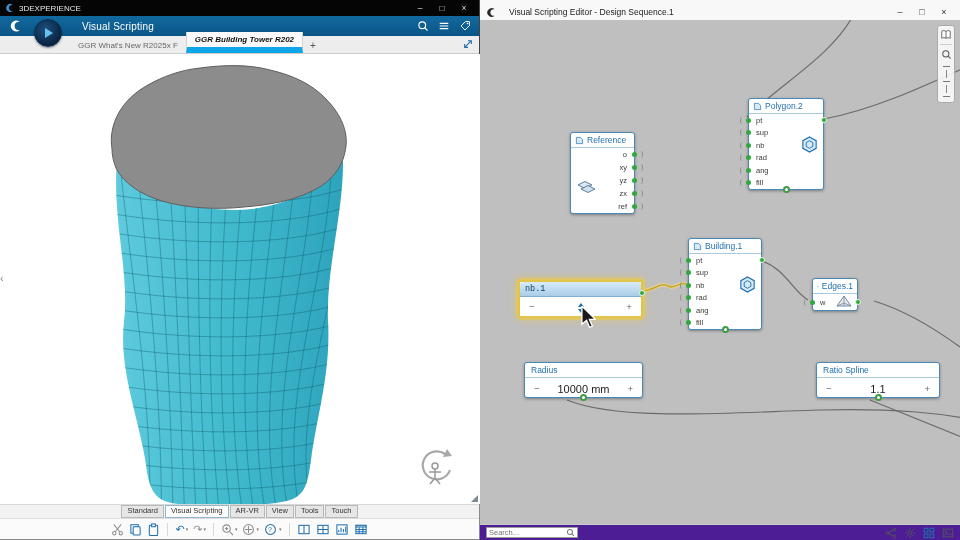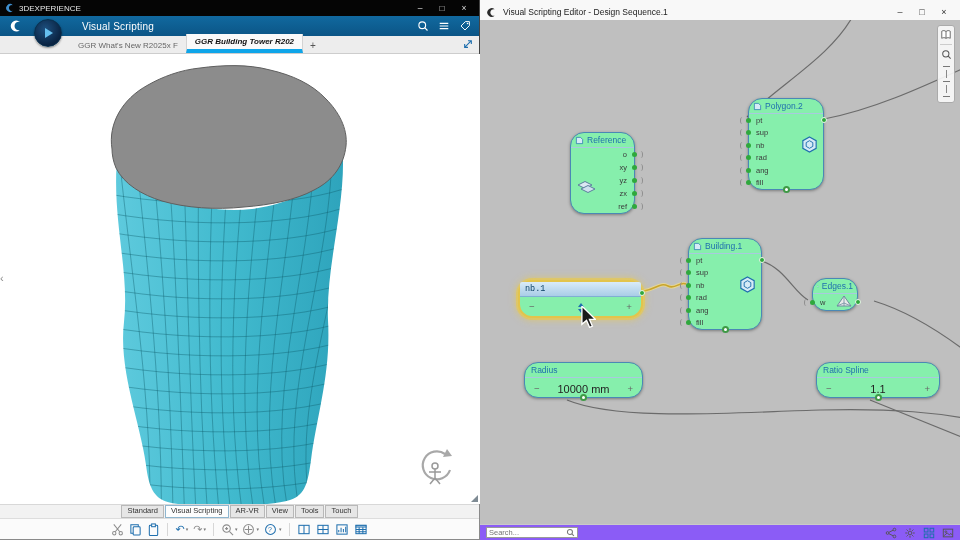--- a/index.html
+++ b/index.html
@@ -13,21 +13,21 @@
   .win-controls { margin-left:auto; display:flex; gap:2px; }
   .win-controls span { width:20px; text-align:center; font-size:8.5px; color:#dcdcdc; cursor:default; }
   .appbar { position:relative; height:20px; background:linear-gradient(#11699f,#0b5586); display:flex; align-items:center; padding:0 8px; color:#fff; }
   .appbar-title { margin-left:58px; font-size:10px; letter-spacing:.2px; }
   .appbar-icons { margin-left:auto; display:flex; gap:9px; align-items:center; color:#fff; }
   .compass { position:absolute; left:34px; top:3px; width:28px; height:28px; border-radius:50%; background:radial-gradient(circle at 40% 35%, #1d4f7e, #0a2342 70%); border:1px solid #08304f; z-index:8; display:flex; align-items:center; justify-content:center; box-shadow:0 1px 2px rgba(0,0,0,.4); }
   .play-tri { width:0; height:0; border-left:8px solid #66c0ef; border-top:5px solid transparent; border-bottom:5px solid transparent; margin-left:2px; }
 
   .tabbar { position:relative; height:18px; background:#ededed; border-bottom:1px solid #cdcdcd; display:flex; align-items:flex-end; padding-left:70px; }
   .doc-tab { font-size:8px; color:#666; padding:3px 8px 3px 8px; max-width:128px; white-space:nowrap; overflow:hidden; text-overflow:ellipsis; }
-  .doc-tab.active { color:#111; font-weight:bold; font-style:italic; background:#fafafa; border-left:1px solid #d3d3d3; border-right:1px solid #d3d3d3; border-bottom:4px solid #0ea5e9; }
+  .doc-tab.active { color:#111; font-weight:bold; font-style:italic; background:#fafafa; border-left:1px solid #d3d3d3; border-right:1px solid #d3d3d3; border-bottom:6px solid #0ea5e9; }
   .add-tab { font-size:10px; color:#555; padding:2px 7px; }
   .tab-expand { position:absolute; right:6px; top:3px; color:#1f6fae; }
 
   .vp { position:relative; width:480px; height:450px; background:#fff; overflow:hidden; }
   .vp-chevron { position:absolute; left:0px; top:218px; font-size:11px; color:#8a8a8a; }
   .vp-resize { position:absolute; right:2px; bottom:2px; width:0; height:0; border-left:7px solid transparent; border-bottom:7px solid #7f8b94; }
   .compass-widget { position:absolute; left:414px; top:394px; }
 
   .vtabs { height:14px; background:#f2f2f2; border-top:1px solid #d8d8d8; display:flex; justify-content:center; align-items:center; gap:1px; }
   .vtab { font-size:7.5px; color:#333; border:1px solid #b8b8b8; background:#e6e6e6; padding:0px 5px 1px 5px; line-height:10px; }
@@ -36,32 +36,32 @@
   .ltoolbar { height:21px; background:#fbfbfb; border-top:1px solid #ddd; display:flex; justify-content:center; align-items:center; gap:5px; }
   .tb-ic { display:flex; align-items:center; gap:1px; color:#555; }
   .tb-ic.blue { color:#1f6fae; }
   .tb-ic.gray { color:#8d8d8d; }
   .tb-glyph { font-size:11px; line-height:11px; }
   .caret { font-size:5px; color:#777; }
   .tb-sep { width:1px; height:13px; background:#d7d7d7; margin:0 2px; }
 
   
   .rw { position:absolute; left:480px; top:0; width:480px; height:540px; background:#fff; }
-  .rw-title { height:20px; background:#f8f8f8; border-bottom:1px solid #c9c9c9; display:flex; align-items:center; gap:6px; padding:12px 6px; }
+  .rw-title { height:20px; background:#f8f8f8; border-bottom:1px solid #c9c9c9; display:flex; align-items:center; gap:12px; padding:12px 6px; }
   .rw-title-text { font-size:8.5px; color:#222; }
   .rw .win-controls span { color:#333; font-size:9px; }
 
   .canvas { position:absolute; left:0; top:20px; width:480px; height:504px; background:#bfbfbf; overflow:hidden; }
   .wires { position:absolute; left:0; top:0; z-index:1; }
   .wires path { fill:none; }
   .wire { stroke:#6b6b6b; stroke-width:1.2; }
   .wire-sel-glow { stroke:#ead98f; stroke-width:3.5; opacity:.85; }
   .wire-sel { stroke:#c9a42c; stroke-width:1.6; }
 
-  .vs-node { position:absolute; z-index:2; background:#86efac; border:1px solid #4a88b5; border-radius:14px; box-shadow:0 1px 3px rgba(0,0,0,.35); }
+  .vs-node { position:absolute; z-index:2; background:#ffffff; border:1px solid #4a88b5; border-radius:3px; box-shadow:0 1px 3px rgba(0,0,0,.35); }
   .vs-hdr { display:flex; align-items:center; gap:3px; height:15px; padding:0 4px; border-bottom:1px solid #a9c9de; color:#1f6fae; font-size:8.5px; white-space:nowrap; overflow:hidden; }
   .prow { position:relative; height:12.5px; display:flex; align-items:center; padding-left:7px; font-size:7.5px; color:#3a3a3a; }
   .prow.r { justify-content:flex-end; padding-right:7px; height:13px; }
   .pdot { position:absolute; left:-3px; top:50%; margin-top:-2.5px; width:5px; height:5px; border-radius:50%; background:#2fa83c; }
   .prow.r .pdot { left:auto; right:-3px; }
   .stub { position:absolute; left:-9px; top:50%; margin-top:-3.5px; width:5px; height:7px; border-left:1px solid #8e8e8e; border-radius:50%; }
   .prow.r .stub { left:auto; right:-9px; border-left:none; border-right:1px solid #8e8e8e; }
   .outdot-r { position:absolute; right:-3.5px; width:6px; height:6px; border-radius:50%; background:#2fa83c; border:1px solid #e9f5e9; }
   .outdot-b { position:absolute; bottom:-4px; left:50%; margin-left:-3.5px; width:7px; height:7px; border-radius:50%; background:#fff; border:2px solid #3f9a46; }
   .hexic { position:absolute; right:4px; top:36px; }
@@ -78,21 +78,21 @@
   .spin-dn { width:0; height:0; border-top:4px solid #1f6fae; border-left:3.5px solid transparent; border-right:3.5px solid transparent; }
 
   .zoombar { position:absolute; right:5px; top:5px; width:18px; z-index:5; background:rgba(250,250,250,.9); border:1px solid #aaa; border-radius:3px; display:flex; flex-direction:column; align-items:center; padding:3px 0; gap:4px; color:#555; }
   .zb-sep { width:12px; height:1px; background:#ccc; }
   .zslider { display:flex; flex-direction:column; align-items:center; gap:3px; padding:2px 0; }
   .ztrack { width:1px; height:8px; background:#888; }
   .ztick { width:7px; height:1px; background:#777; }
 
   .cursor { position:absolute; z-index:9; }
 
-  .statusbar { position:absolute; left:0; bottom:0; width:480px; height:16px; background:#8b5cf6; border-top:1px solid #c9c9c9; display:flex; align-items:center; padding:0 6px; }
+  .statusbar { position:absolute; left:0; bottom:0; width:480px; height:16px; background:#4c1d95; border-top:1px solid #c9c9c9; display:flex; align-items:center; padding:0 6px; }
   .searchbox { display:flex; align-items:center; width:92px; height:11px; border:1px solid #9a9a9a; background:#fff; padding:0 2px; color:#777; }
   .searchbox input { flex:1; min-width:0; border:none; outline:none; font-size:7.5px; color:#444; font-family:"Liberation Sans",sans-serif; }
   .sb-icons { margin-left:auto; display:flex; gap:7px; align-items:center; color:#555; }
   .sb-icons .blue { color:#1f6fae; }
 </style>
 </head>
 <body>
 
 <div class="app">
 

